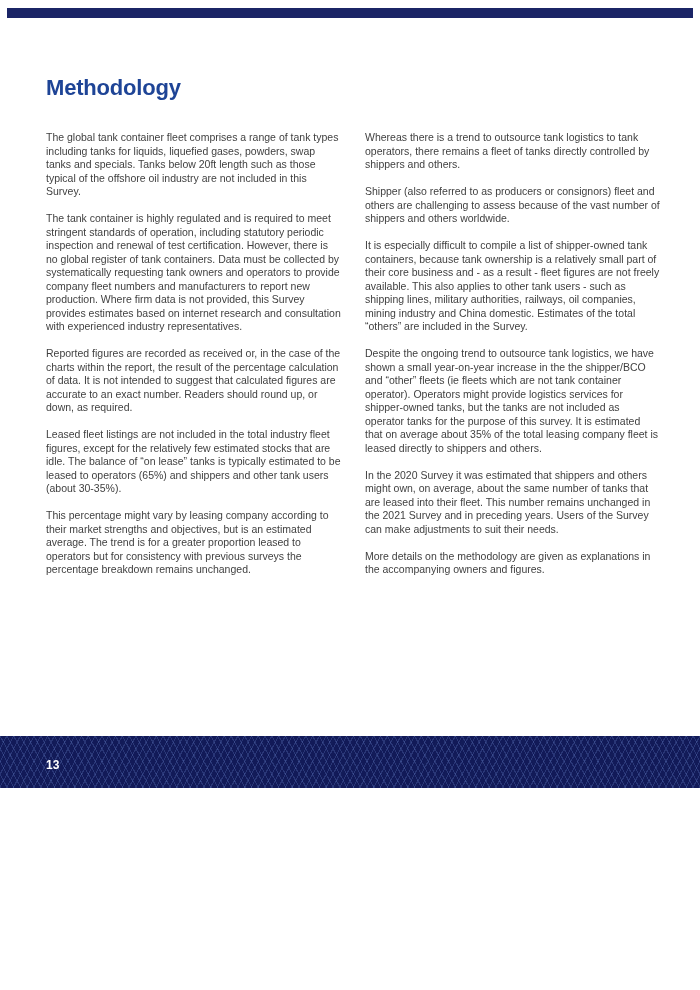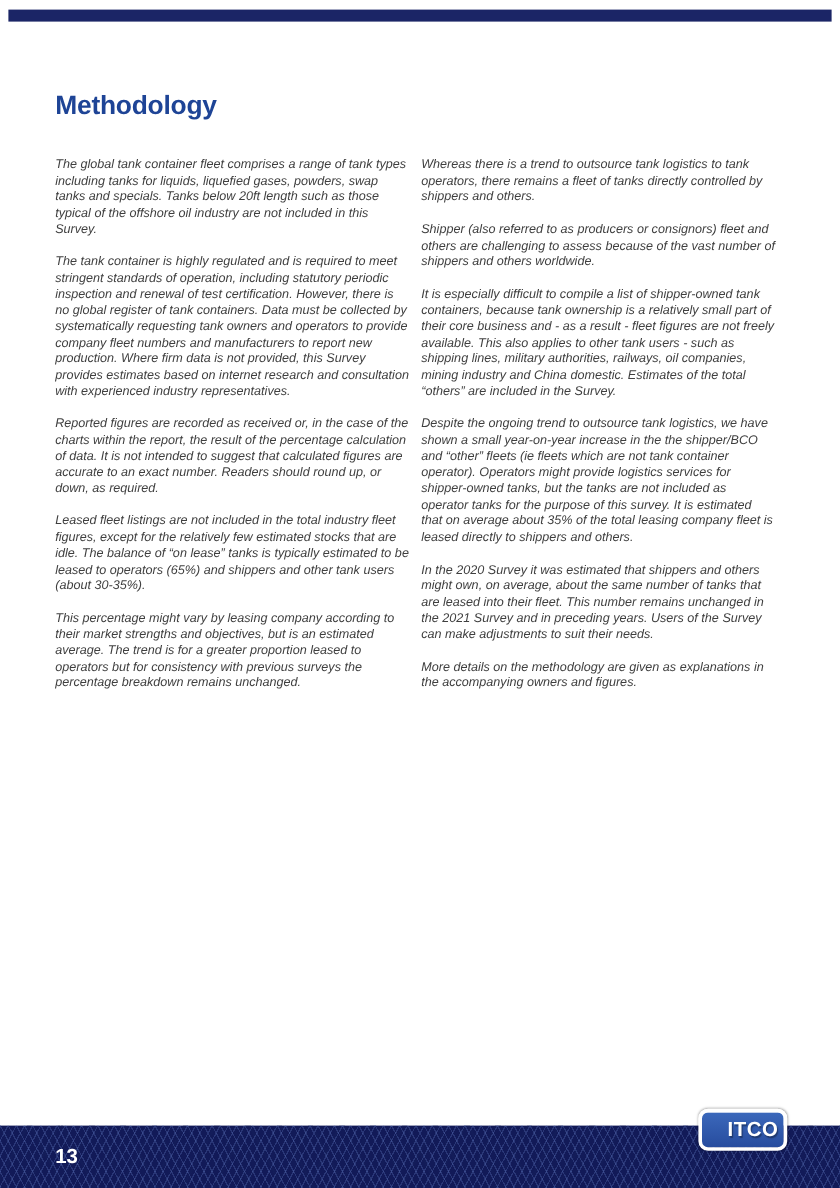--- a/index.html
+++ b/index.html
@@ -1,19 +1,19 @@
 <!DOCTYPE html>
 <html><head>
 <meta charset="utf-8">
 <style>
   html,body{margin:0;padding:0;background:#ffffff;}
   .page{
     position:relative;
     width:700px;
-    height:990px;
+    height:788px;
     background:#ffffff;
     overflow:hidden;
     font-family:"Liberation Sans", sans-serif;
   }
   .top-bar{
     position:absolute;
     left:7px; right:7px; top:8px;
     height:10px;
     background:#1b2566;
   }
@@ -24,22 +24,21 @@
     font-size:22px;
     font-weight:700;
     letter-spacing:-0.2px;
     color:#1e4496;
   }
   .columns{
     position:absolute;
     left:46px; top:131px;
     width:616px;
     display:flex;
-    gap:10px;
-    font-style:italic;
+    gap:24px;
   }
   .col{
     width:295px;
     font-size:10.5px;
     line-height:13.5px;
     color:#3f3f3f;
   }
   .col p{
     margin:0 0 13.5px 0;
   }
@@ -51,21 +50,21 @@
     background-image:
       repeating-linear-gradient(62deg,  rgba(95,120,190,0.30) 0px, rgba(95,120,190,0.30) 1px, transparent 1px, transparent 6px),
       repeating-linear-gradient(-62deg, rgba(95,120,190,0.30) 0px, rgba(95,120,190,0.30) 1px, transparent 1px, transparent 6px),
       repeating-linear-gradient(62deg,  rgba(20,30,90,0.55) 0px, rgba(20,30,90,0.55) 2px, transparent 2px, transparent 23px),
       repeating-linear-gradient(-62deg, rgba(20,30,90,0.55) 0px, rgba(20,30,90,0.55) 2px, transparent 2px, transparent 23px);
   }
   .page-num{
     position:absolute;
     left:46px; bottom:16px;
     color:#ffffff;
-    font-size:17px;
+    font-size:12px;
     font-weight:700;
   }
   .logo{
     position:absolute;
     right:44px; top:924px;
     width:68px; height:29px;
     border:3px solid #ffffff;
     border-radius:8px;
     background:linear-gradient(180deg,#3b68bb 0%, #274c9e 100%);
     box-shadow:0 0 2px rgba(0,0,0,0.35);

